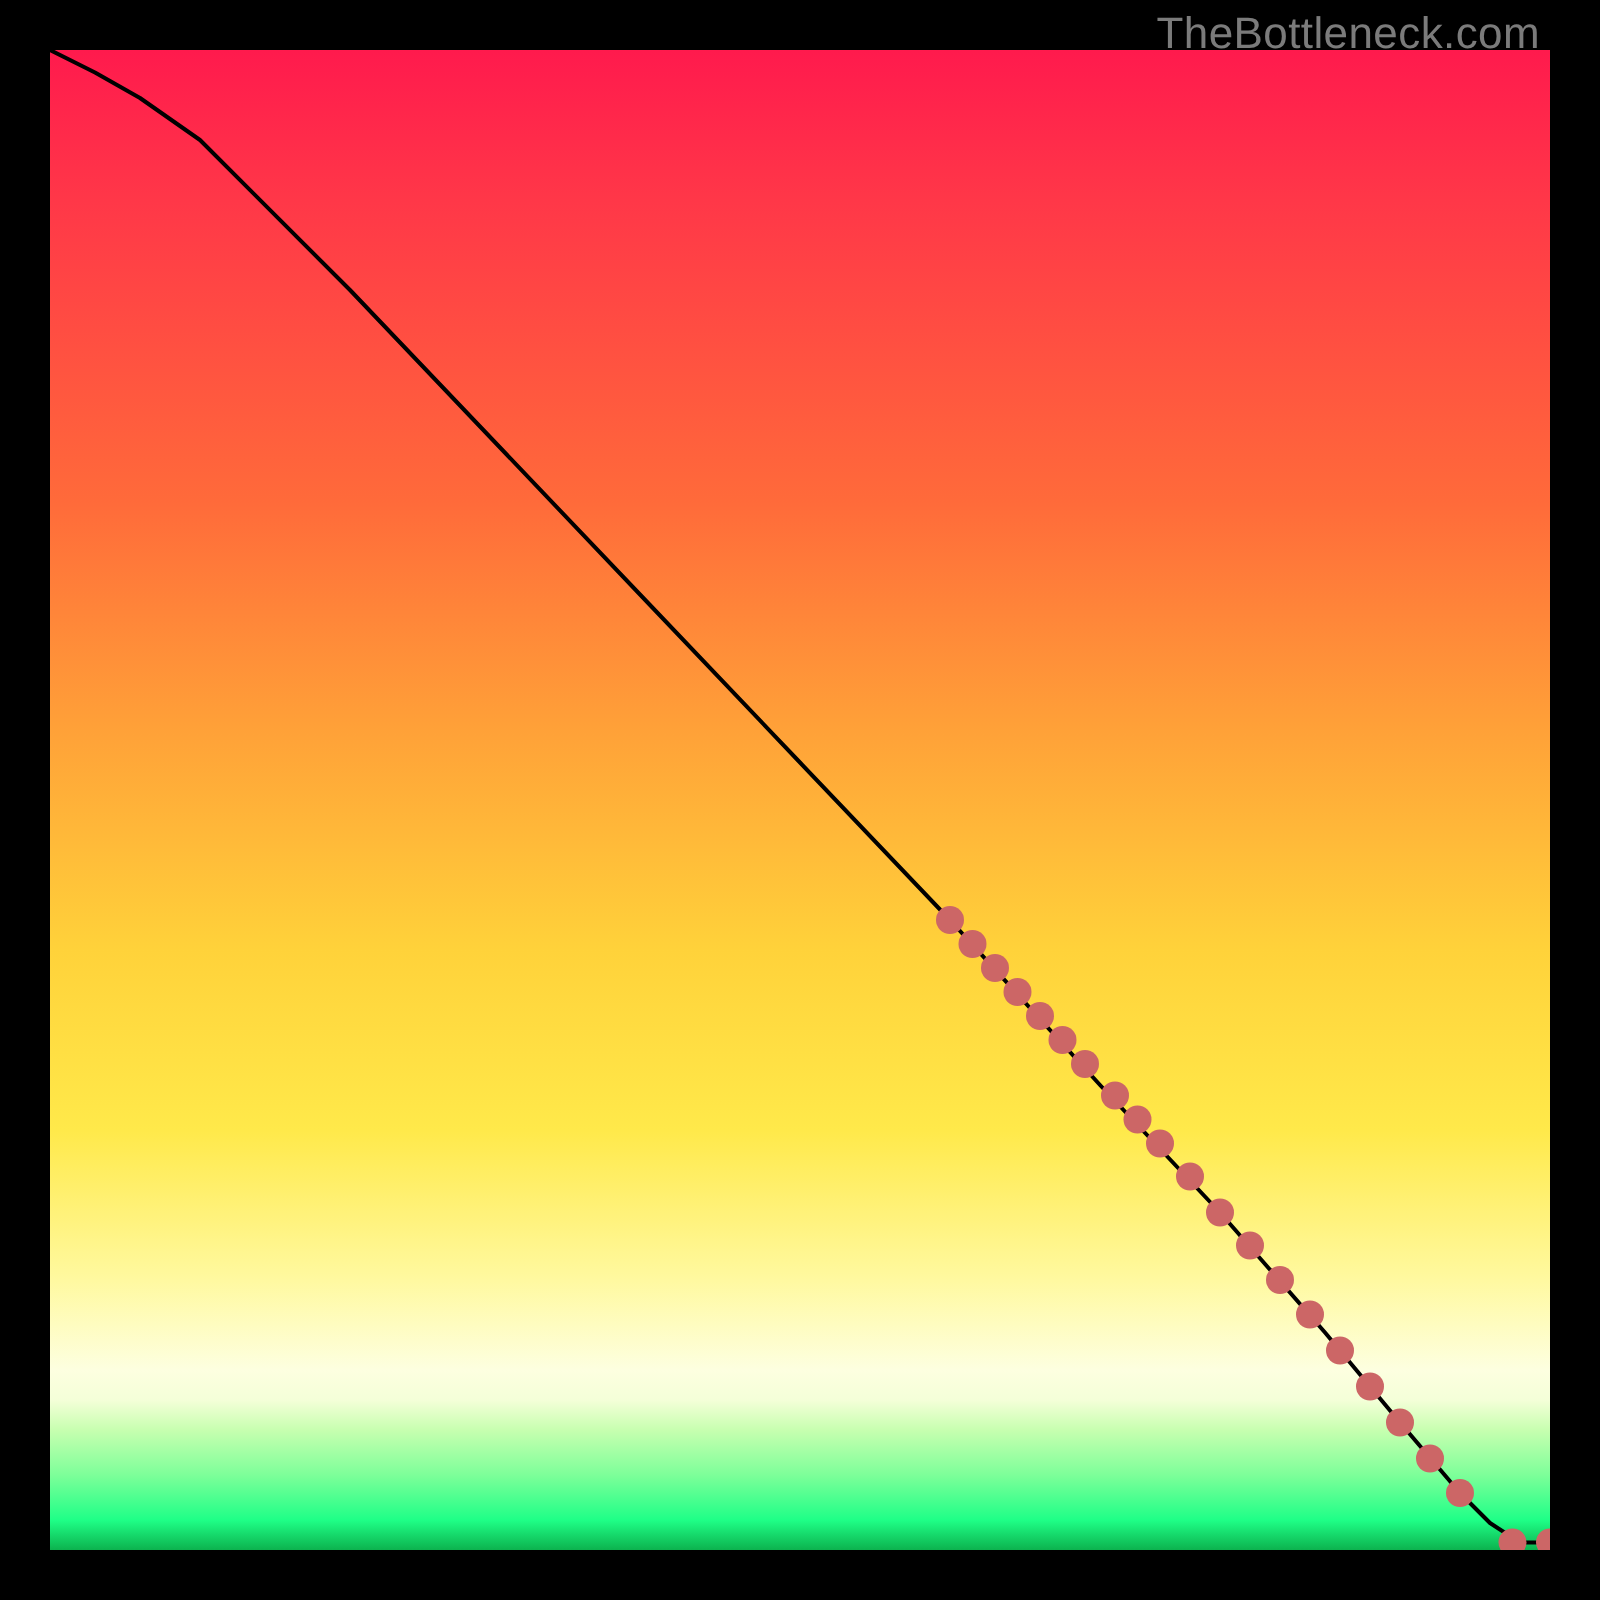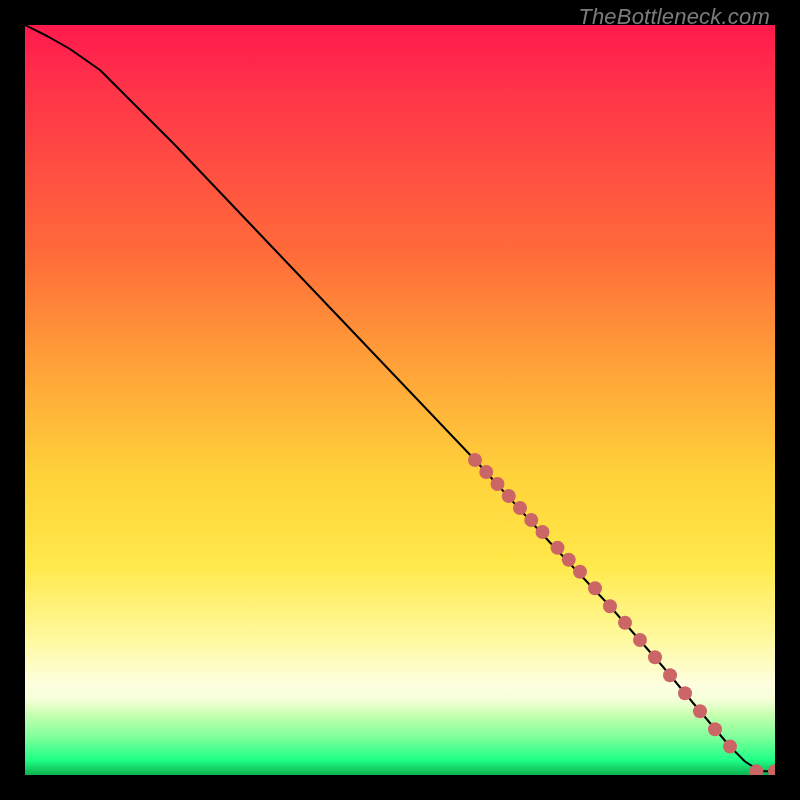--- a/index.html
+++ b/index.html
@@ -43,21 +43,20 @@
   }
   .watermark {
     position: absolute;
     top: 4px;
     right: 30px;
     color: #7b7b7b;
     font-size: 22px;
     font-weight: 400;
     letter-spacing: 0.2px;
     user-select: none;
-    font-style: italic;
   }
   svg.overlay {
     position: absolute;
     left: 0;
     top: 0;
     width: 750px;
     height: 750px;
   }
   .curve {
     fill: none;

